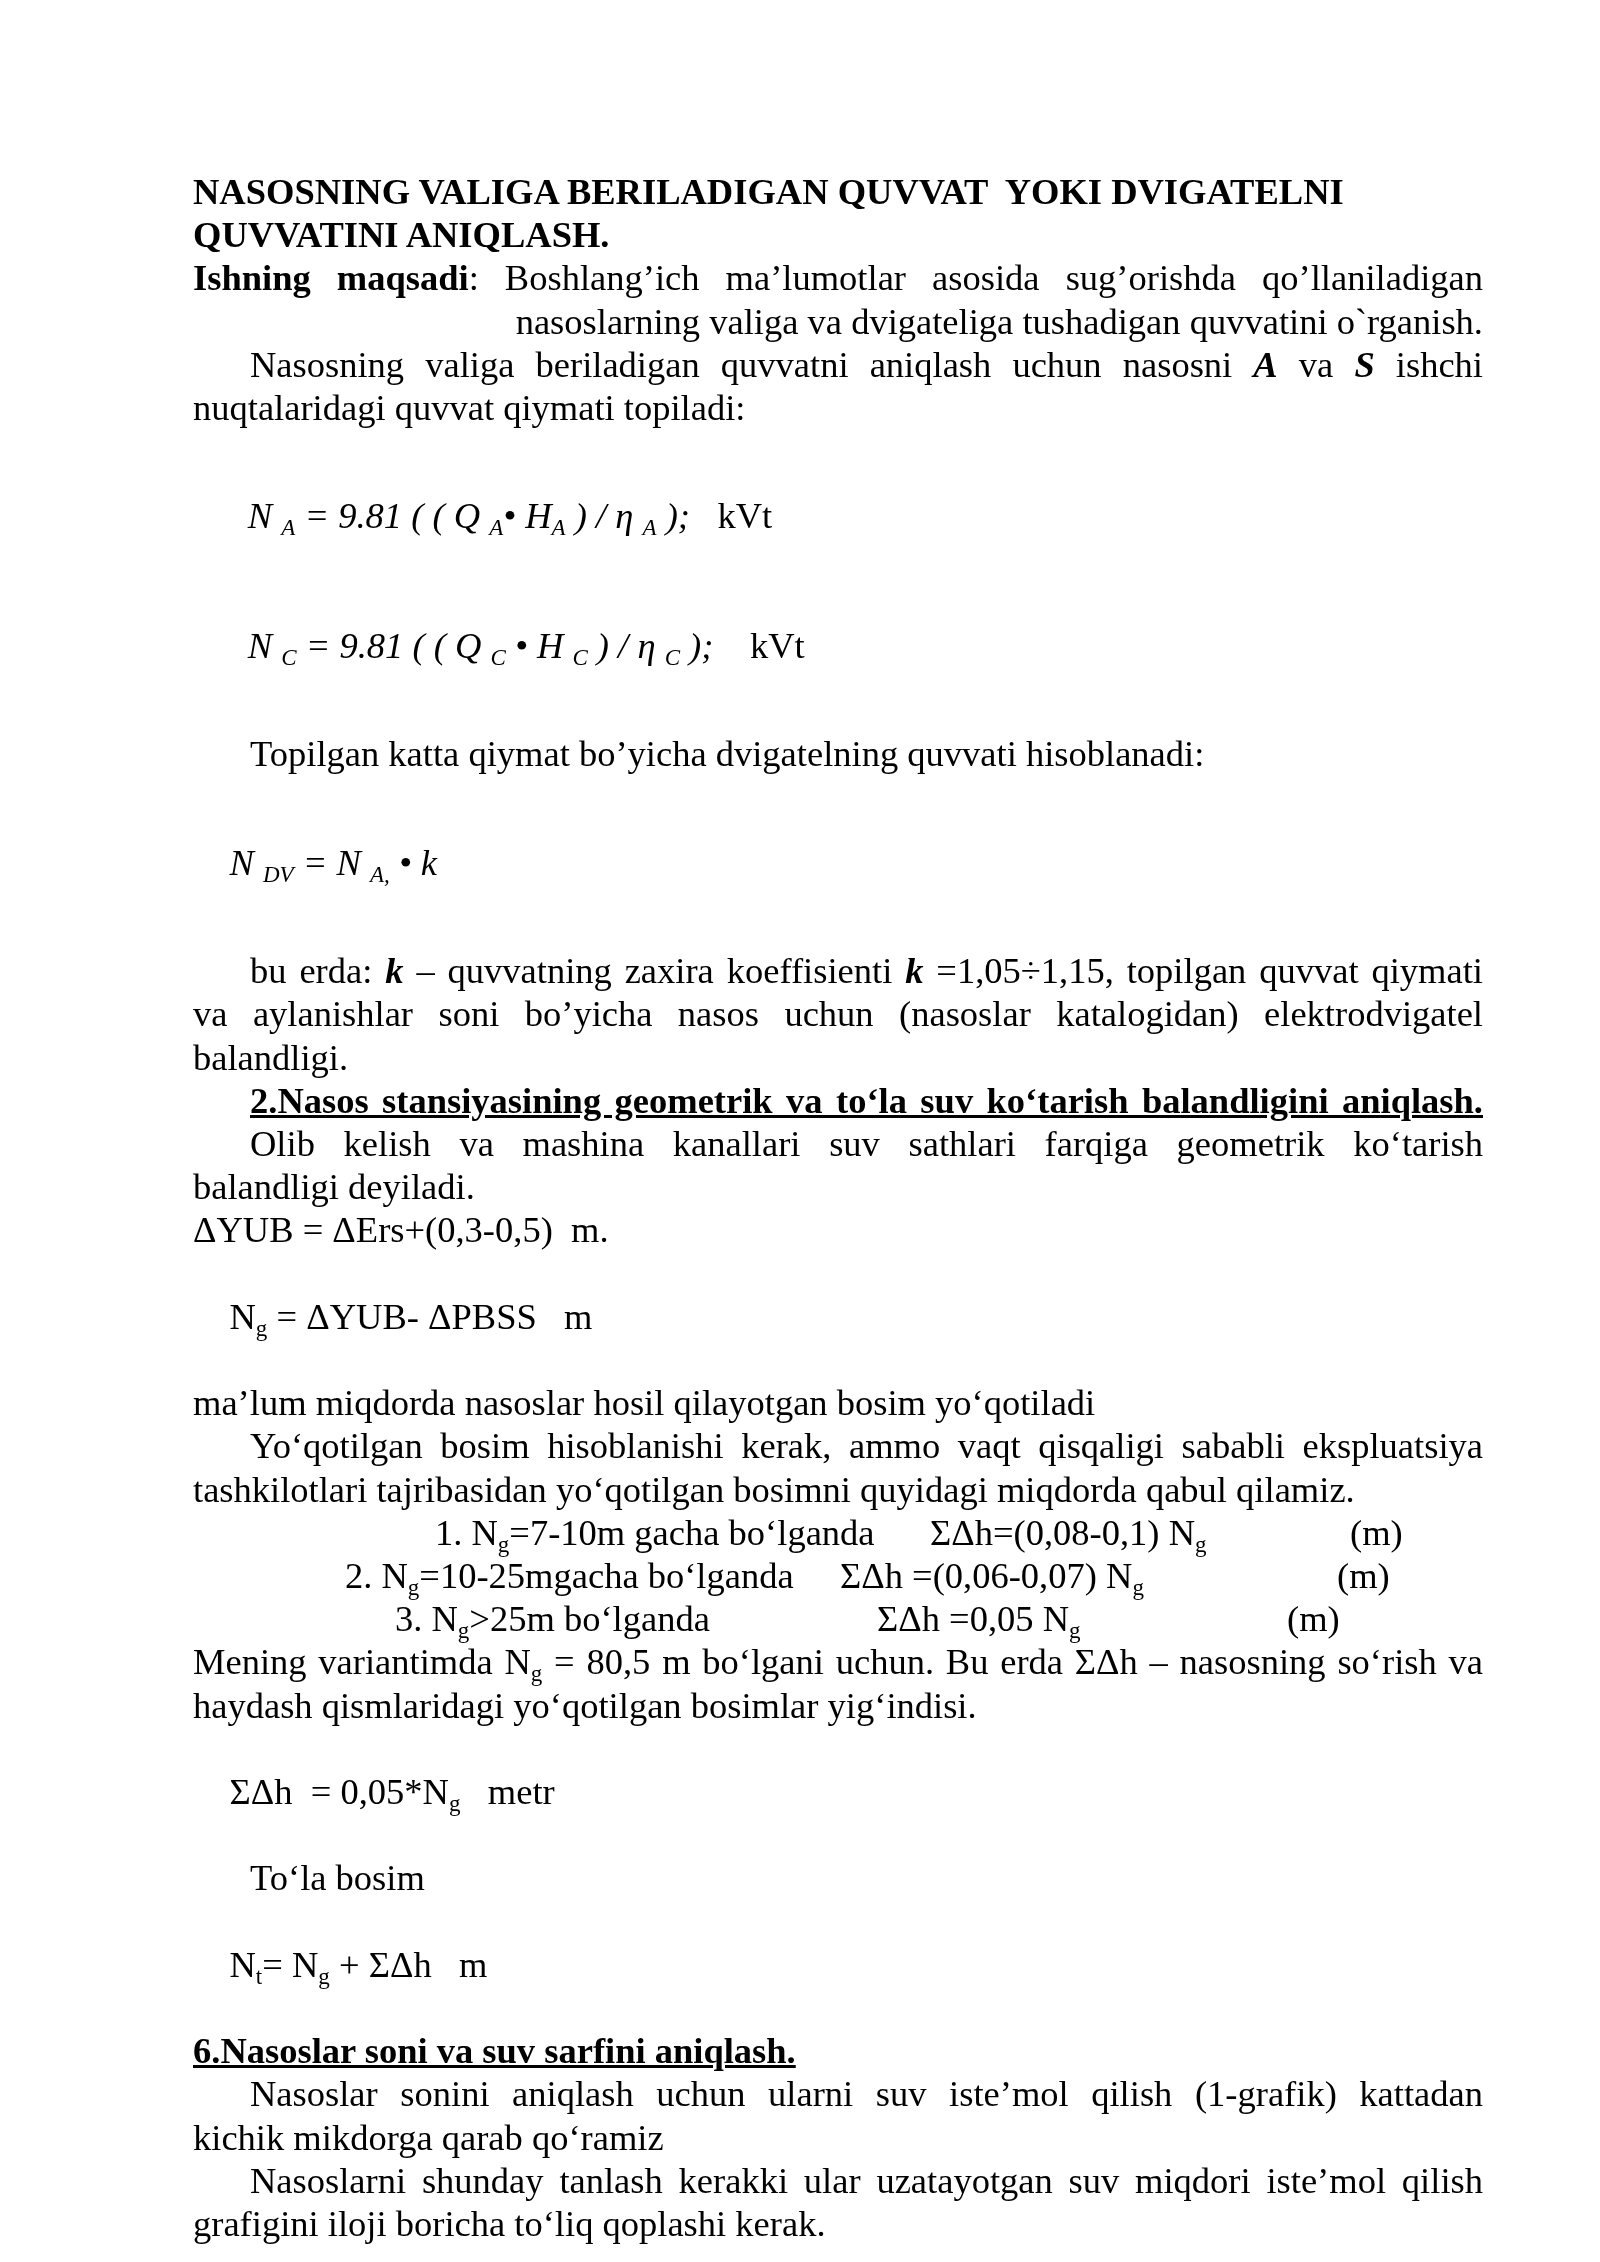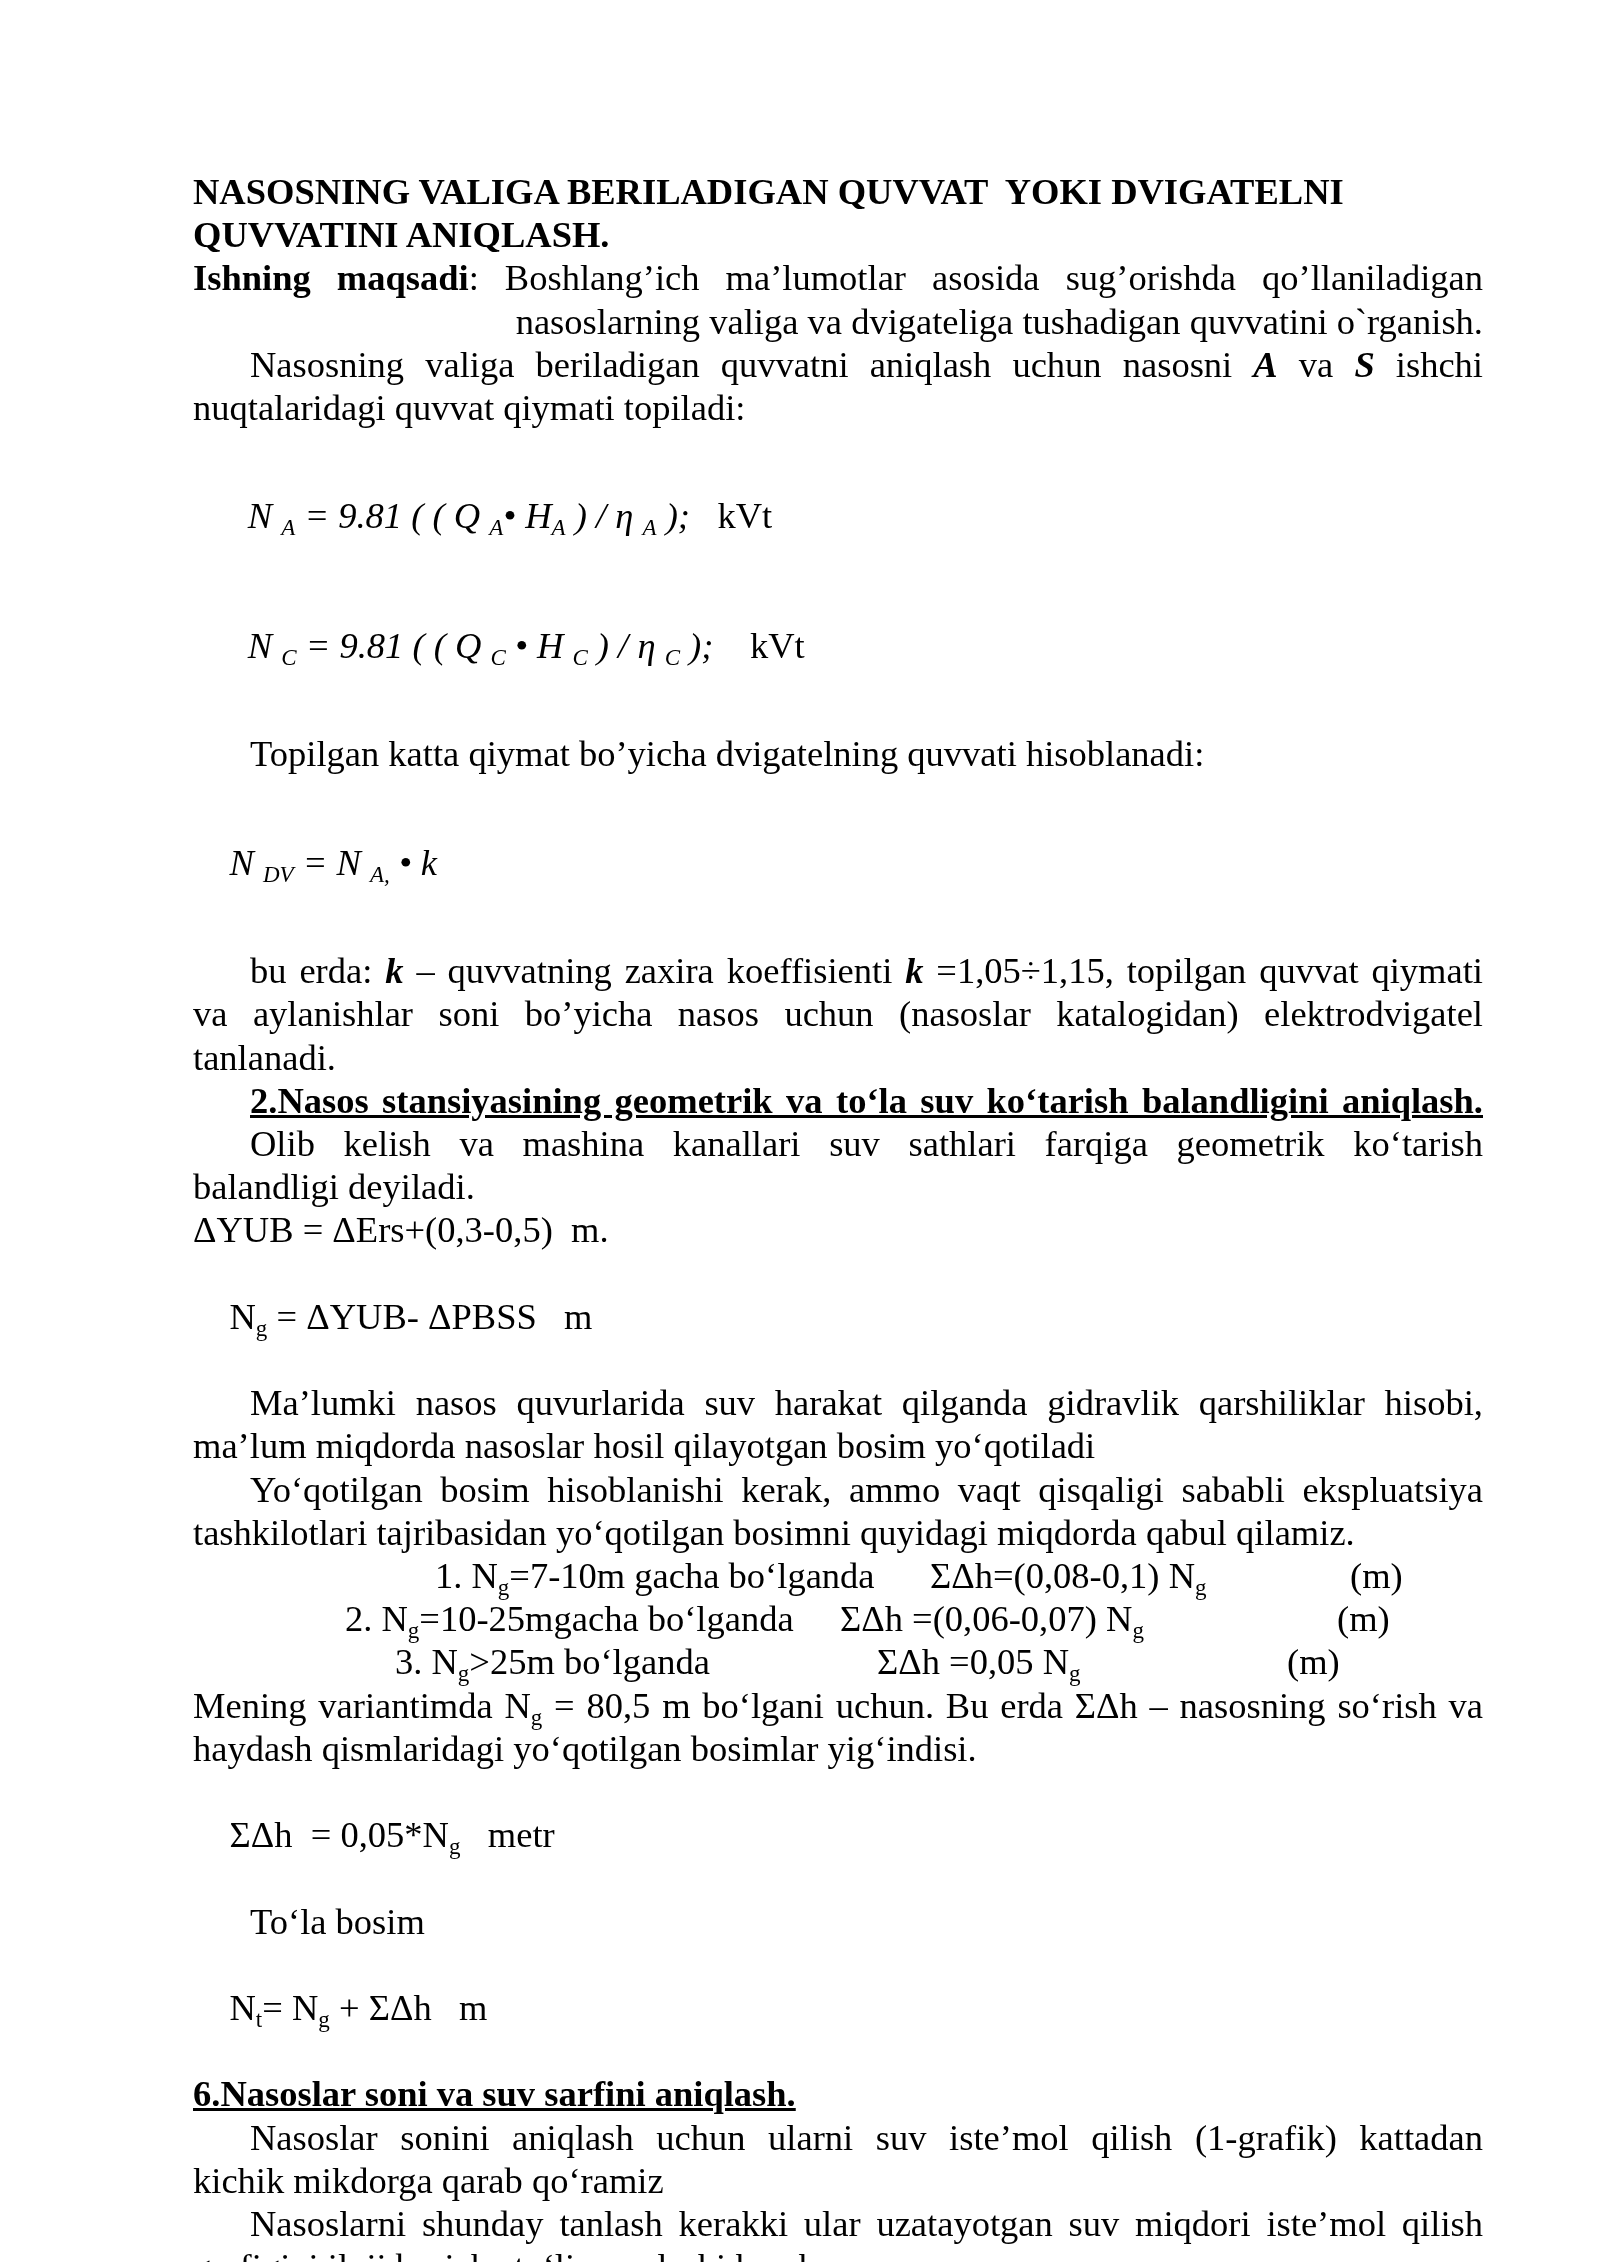--- a/index.html
+++ b/index.html
@@ -61,33 +61,32 @@
   <div class="ln ind">Topilgan katta qiymat bo’yicha dvigatelning quvvati hisoblanadi:</div>
 
   <div class="fblock ln c pre">
     <span class="it">N </span><span class="it sb">DV</span><span class="it"> = N </span><span class="it sb">A,</span><span class="it"> • k</span>
   </div>
 
   <div class="ln j ind">
     <span>bu erda: </span><span class="bi">k</span><span> – quvvatning zaxira koeffisienti  </span><span class="bi">k</span><span> =1,05÷1,15, topilgan quvvat qiymati</span>
   </div>
   <div class="ln j">va aylanishlar soni bo’yicha nasos uchun (nasoslar katalogidan) elektrodvigatel</div>
-  <div class="ln">tanlanadi.</div>
+  <div class="ln">balandligi.</div>
 
   <div class="ln j ind b u">2.Nasos stansiyasining geometrik va to‘la suv ko‘tarish balandligini aniqlash.</div>
 
   <div class="ln j ind">Olib kelish va mashina kanallari suv sathlari farqiga geometrik ko‘tarish</div>
   <div class="ln">balandligi deyiladi.</div>
 
   <div class="ln c pre">ΔYUB = ΔErs+(0,3-0,5)  m.</div>
   <div class="ln c pre">
     <span>N</span><span class="sb">g</span><span> = ΔYUB- ΔPBSS   m</span>
   </div>
 
-  <div class="ln j ind">Ma’lumki nasos quvurlarida suv harakat qilganda gidravlik qarshiliklar hisobi,</div>
   <div class="ln">ma’lum miqdorda nasoslar hosil qilayotgan bosim yo‘qotiladi</div>
 
   <div class="ln j ind">Yo‘qotilgan bosim hisoblanishi kerak, ammo vaqt qisqaligi sababli ekspluatsiya</div>
   <div class="ln">tashkilotlari tajribasidan yo‘qotilgan bosimni quyidagi miqdorda qabul qilamiz.</div>
 
   <div class="row">
     <span class="i1a"><span>1. N</span><span class="sb">g</span><span>=7-10m gacha bo‘lganda</span></span>
     <span class="i1b"><span>ΣΔh=(0,08-0,1) N</span><span class="sb">g</span></span>
     <span class="i1c">(m)</span>
   </div>

